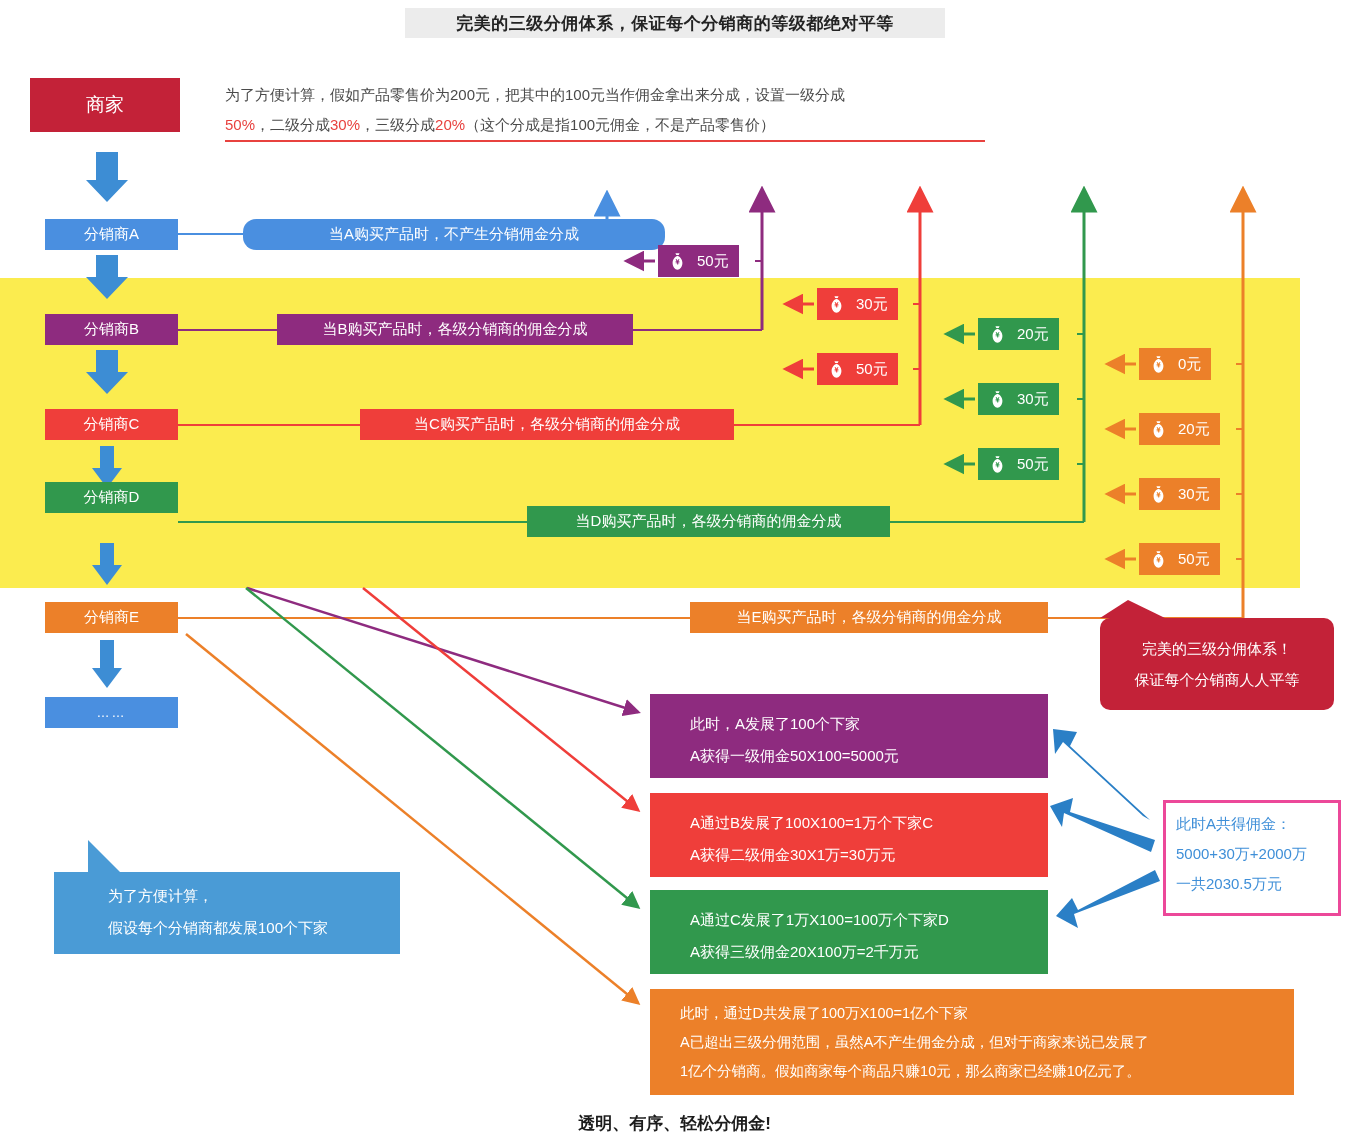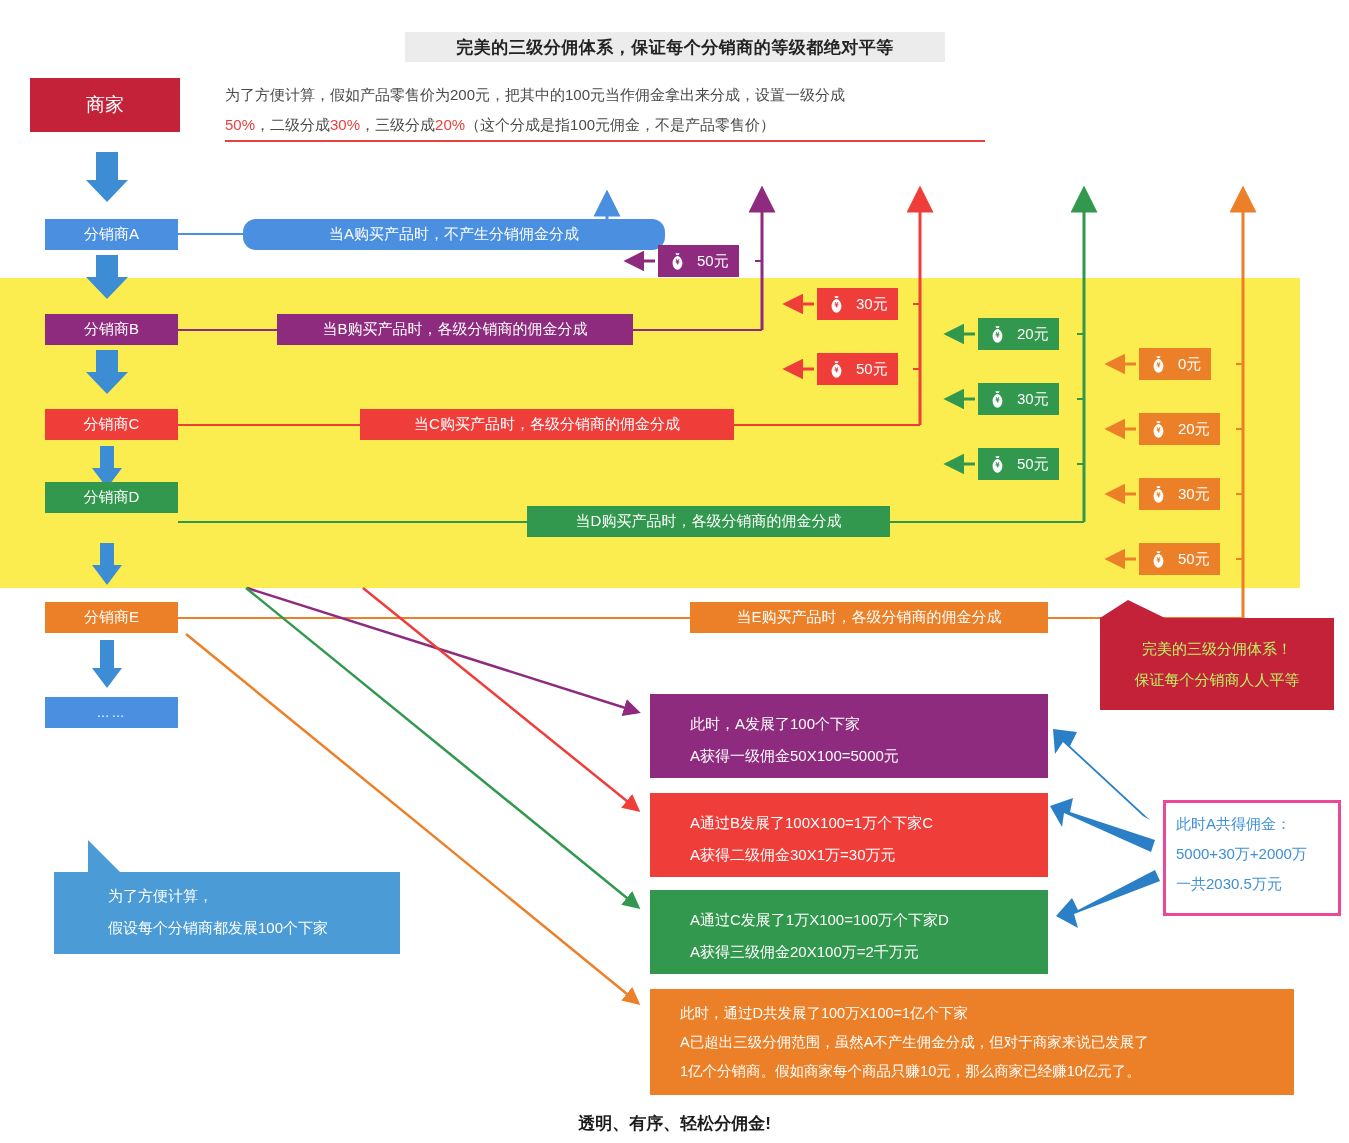--- a/index.html
+++ b/index.html
@@ -5,21 +5,21 @@
   html,body{margin:0;padding:0;background:#fff;}
   body{width:1349px;height:1143px;position:relative;
        font-family:"Liberation Sans","DejaVu Sans",sans-serif;
        -webkit-font-smoothing:antialiased;}
   .stage{position:absolute;left:0;top:0;width:1349px;height:1143px;overflow:hidden;}
   svg.lines{position:absolute;left:0;top:0;width:1349px;height:1143px;pointer-events:none;}
 
   
   .banner{position:absolute;left:405px;top:8px;width:540px;height:30px;
           background:#ececec;color:#232323;font-size:17px;font-weight:bold;
-          display:flex;align-items:center;justify-content:center;letter-spacing:.5px;margin-top:24px;}
+          display:flex;align-items:center;justify-content:center;letter-spacing:.5px;}
 
   
   .yellow-band{position:absolute;left:0;top:278px;width:1300px;height:310px;background:#fbec4f;}
 
   
   .merchant{position:absolute;left:30px;top:78px;width:150px;height:54px;
             background:#c32238;color:#fff;font-size:19px;
             display:flex;align-items:center;justify-content:center;}
 
   .intro{position:absolute;left:225px;top:80px;width:790px;font-size:15px;color:#4a4a4a;line-height:30px;}
@@ -64,22 +64,22 @@
   .res{position:absolute;color:#fff;font-size:15px;line-height:32px;
        padding:14px 0 14px 40px;box-sizing:border-box;margin-top:16px;}
   .res.r1{left:650px;top:678px;width:398px;height:84px;background:#8e2b7f;}
   .res.r2{left:650px;top:777px;width:398px;height:84px;background:#ef3e3a;}
   .res.r3{left:650px;top:874px;width:398px;height:84px;background:#31984d;}
   .res.r4{left:650px;top:973px;width:644px;height:106px;background:#ec8029;
           padding:10px 12px 10px 30px;line-height:29px;font-size:14.5px;}
 
   
   .callout-red{position:absolute;left:1100px;top:618px;width:234px;height:92px;
-               background:#c32238;color:#bef264;font-size:15px;line-height:31px;
-               display:flex;flex-direction:column;align-items:center;justify-content:center;}
+               background:#c32238;color:#ffffff;font-size:15px;line-height:31px;
+               display:flex;flex-direction:column;align-items:center;justify-content:center;border-radius:10px;}
   .callout-blue{position:absolute;left:1163px;top:800px;width:178px;height:116px;
                 background:#fff;border:3px solid #ec4899;color:#3f8fd8;font-size:15px;
                 line-height:30px;padding:6px 0 0 10px;box-sizing:border-box;}
   .callout-lblue{position:absolute;left:54px;top:872px;width:346px;height:82px;
                  background:#4a9bd6;color:#fff;font-size:15px;line-height:32px;
                  padding:8px 0 0 54px;box-sizing:border-box;}
 
   .footer{position:absolute;left:0;top:1112px;width:1349px;text-align:center;
           font-size:17px;font-weight:bold;color:#1c1c1c;}
 </style>

